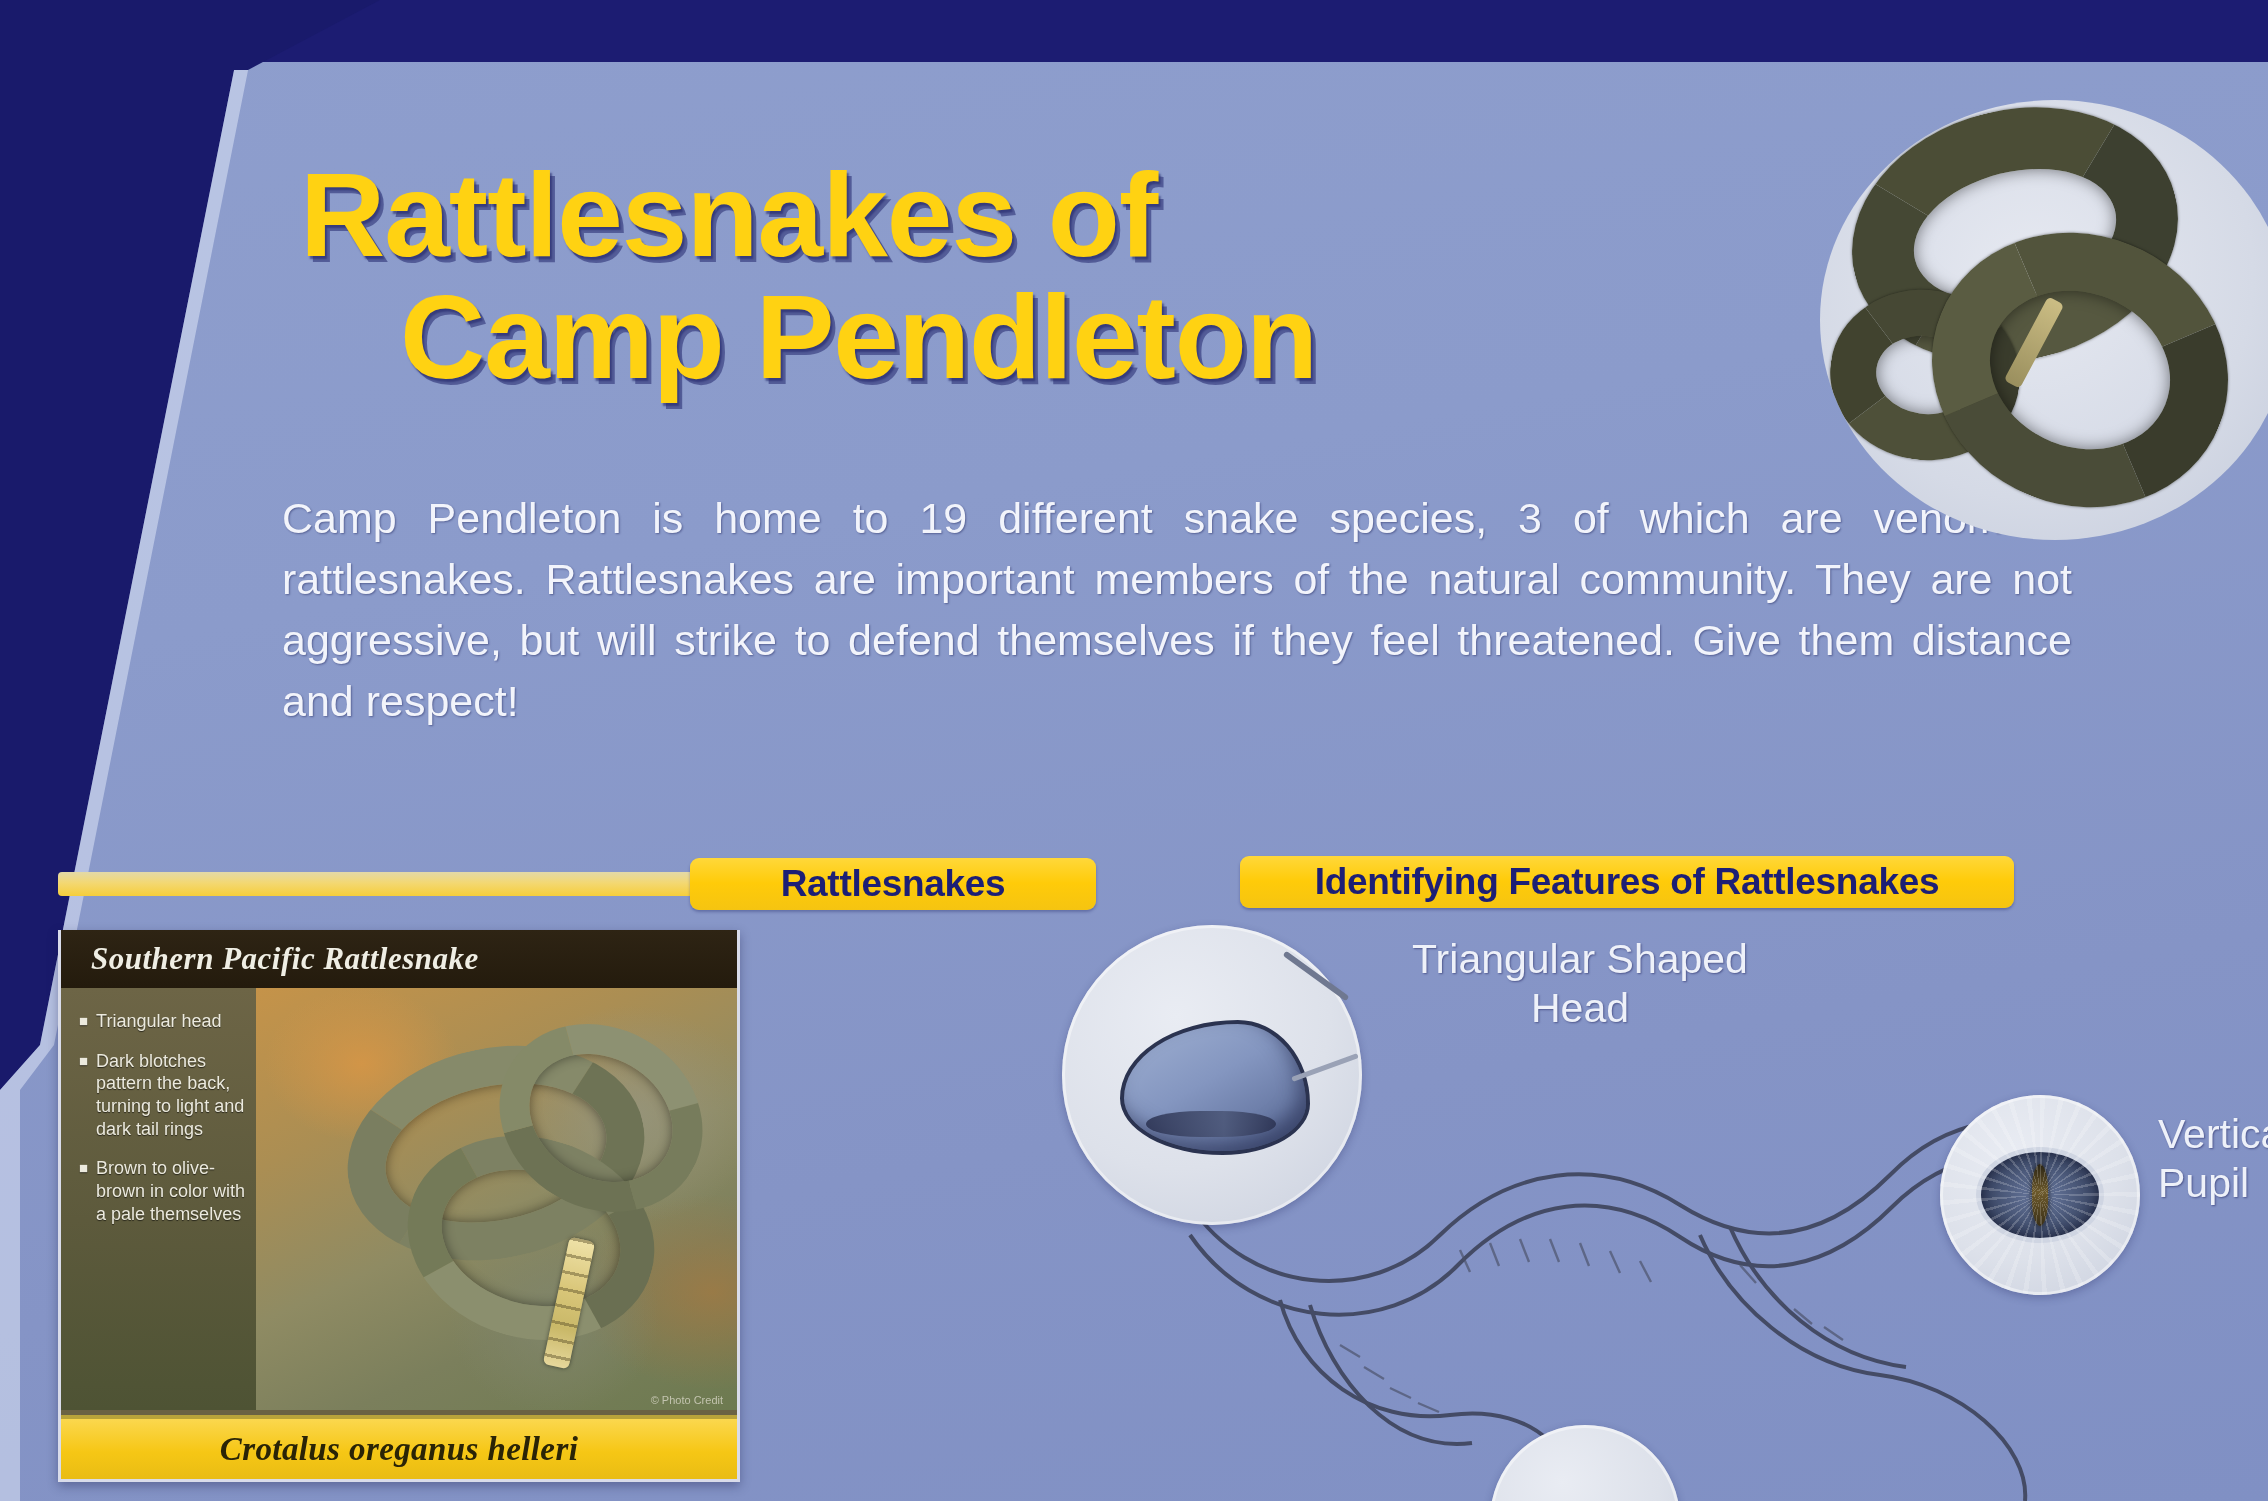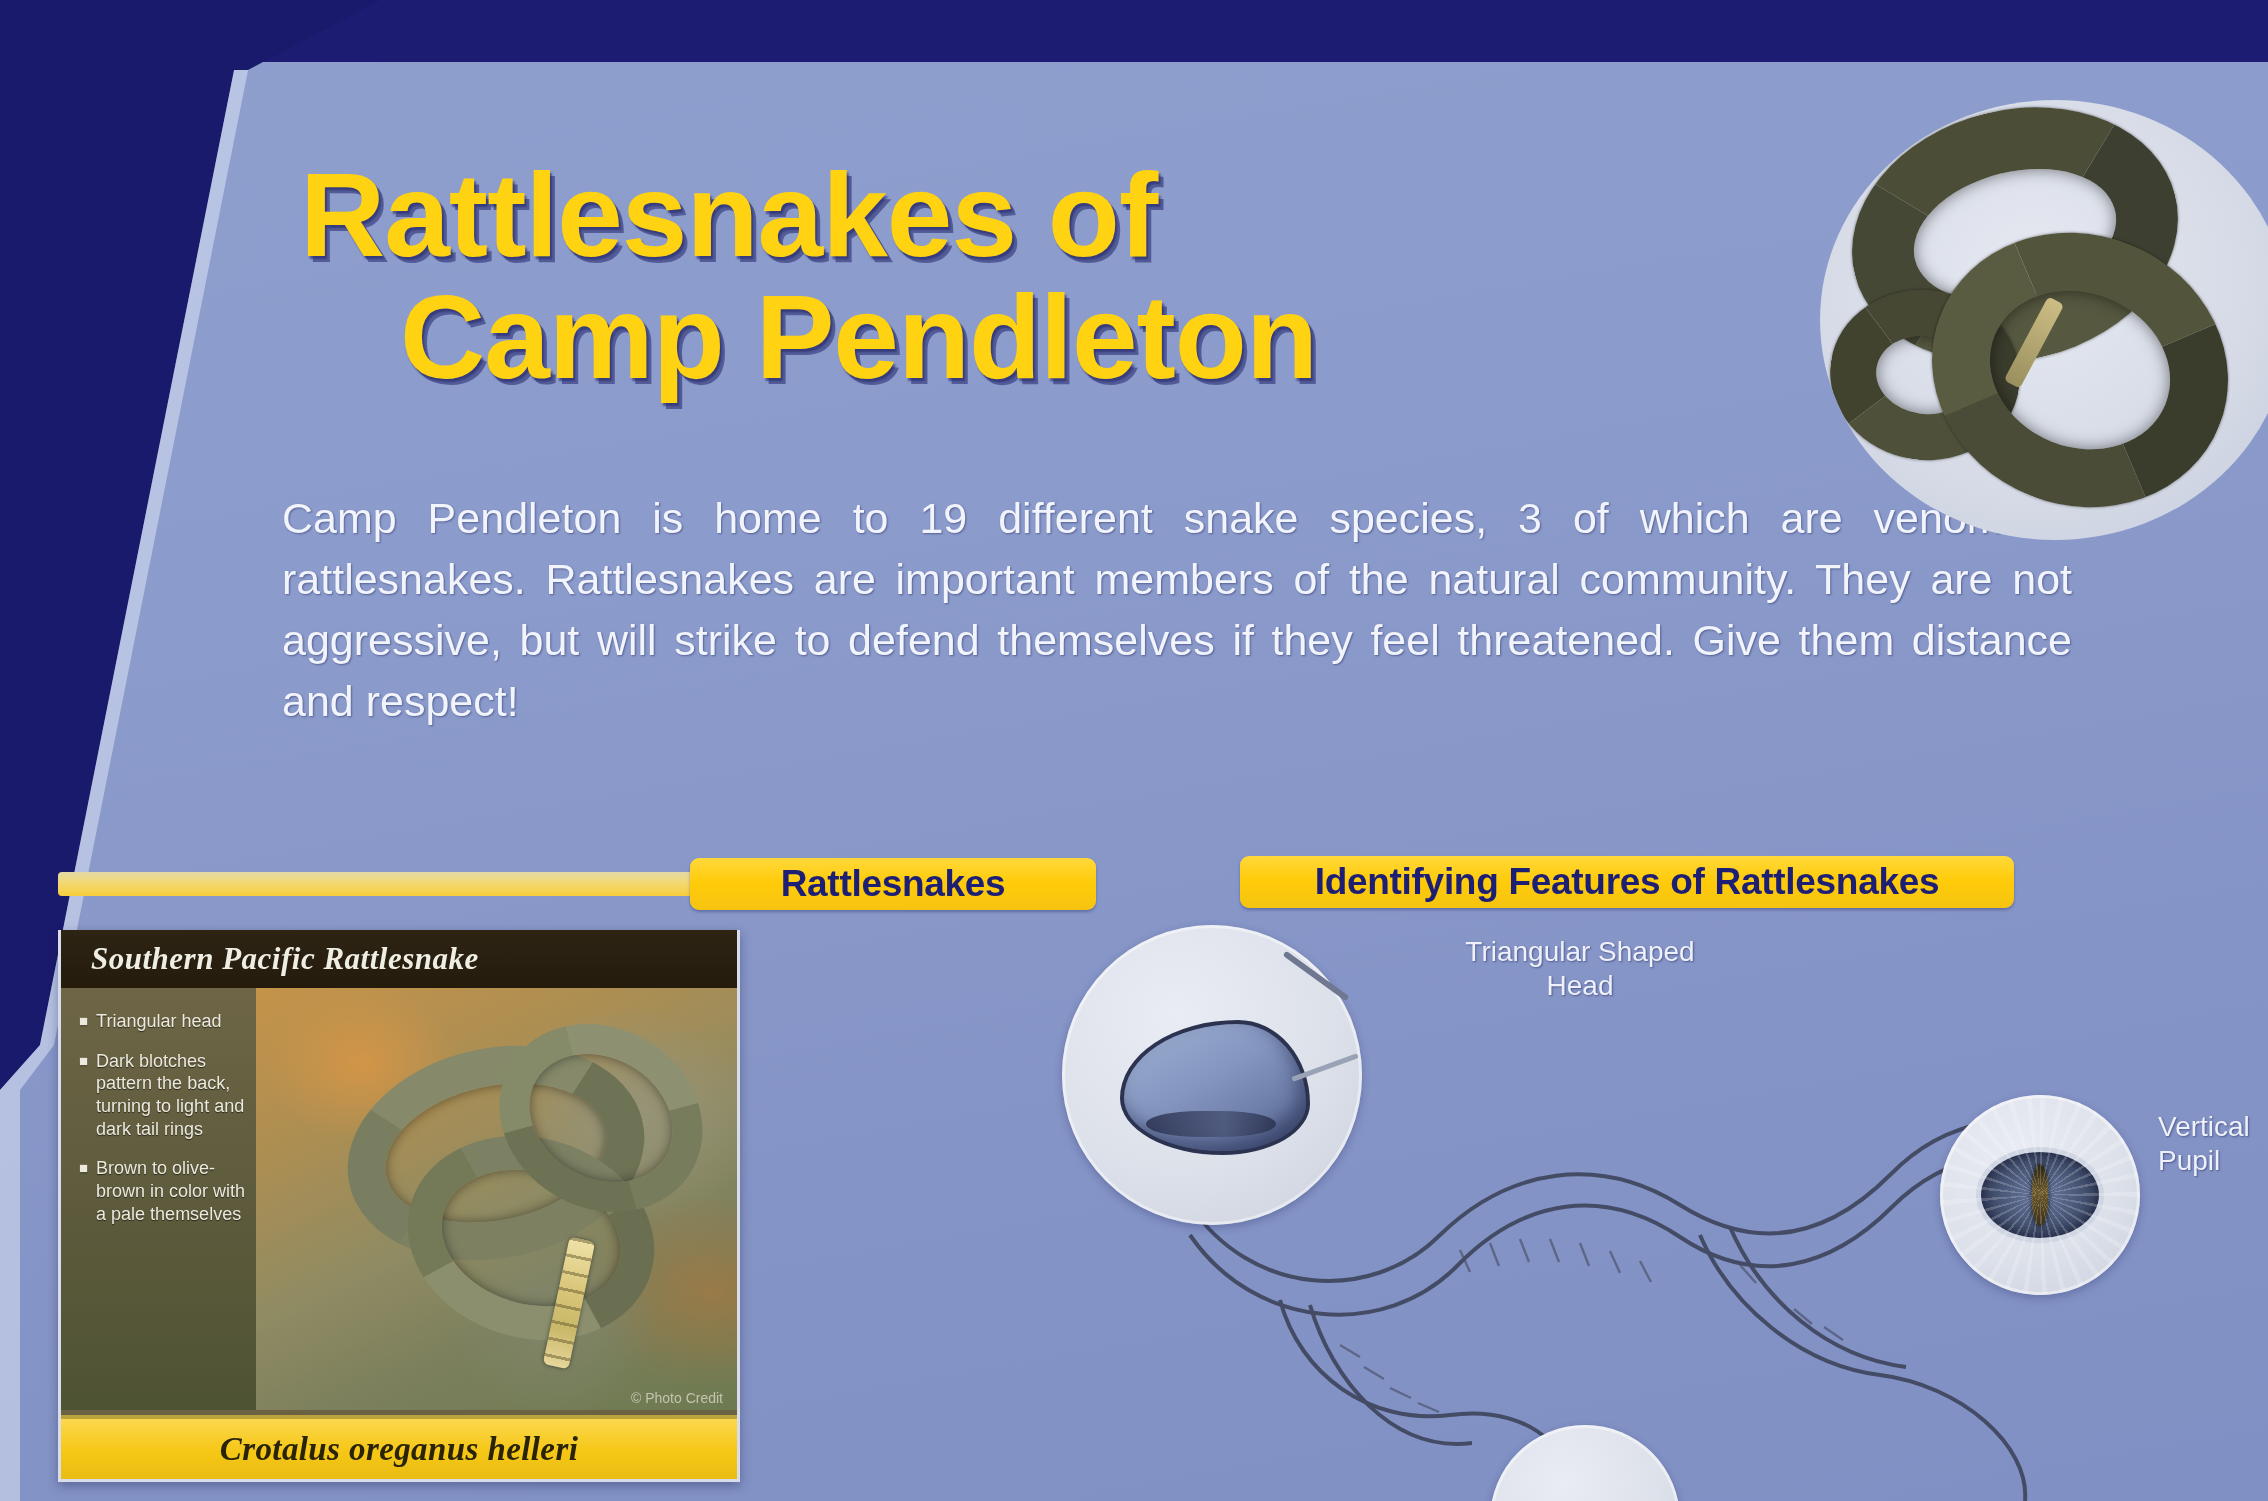--- a/index.html
+++ b/index.html
@@ -116,21 +116,21 @@
     background:linear-gradient(180deg,#efe2a8,#d9c679 40%,#c9b868 70%,#e6d79b);
     transform:rotate(12deg); border-radius:6px;
     box-shadow:0 0 4px rgba(0,0,0,.5);
   }
   .rattle::after{
     content:""; position:absolute; inset:0;
     background:repeating-linear-gradient(180deg, rgba(90,78,40,.45) 0 3px, rgba(0,0,0,0) 3px 17px);
     border-radius:6px;
   }
   .card-credit{
-    position:absolute; right:14px; bottom:4px; color:#d8d6c6; font-size:14px; opacity:.8;
+    position:absolute; right:14px; bottom:4px; color:#d8d6c6; font-size:11px; opacity:.8;
   }
   .card-foot{
     position:absolute; left:0; bottom:0; width:100%; height:60px;
     background:linear-gradient(180deg,#fbd74e 0%,#f6c715 55%,#e9bc14 100%);
     display:flex; align-items:center; justify-content:center;
     color:#2a2406; font-style:italic; font-weight:bold; font-size:33px;
     font-family:"Liberation Serif", serif; letter-spacing:.4px;
   }
   .card-foot-rule{
     position:absolute; left:0; bottom:60px; width:100%; height:4px; background:#b9a33a;
@@ -185,21 +185,21 @@
     position:absolute; inset:0; border-radius:50%;
     background:
       repeating-conic-gradient(from 0deg, rgba(255,255,255,.35) 0 3deg, rgba(0,0,0,0) 3deg 11deg);
     opacity:.55;
   }
 
   
   .snake-line{ position:absolute; inset:0; pointer-events:none; }
 
   .dlabel{
-    position:absolute; color:#eef1f9; font-size:28px; line-height:1.2;
+    position:absolute; color:#eef1f9; font-size:41px; line-height:1.2;
     text-shadow:1px 1px 2px rgba(25,28,85,.5);
   }
   #label-head{ left:330px; top:30px; width:420px; text-align:center; }
   #label-pupil{ left:1118px; top:205px; width:210px; }
 
   
   .hero-circle{
     position:absolute; left:1820px; top:100px; width:470px; height:440px;
     border-radius:50%;
     background:radial-gradient(circle at 45% 40%, #e6e9f1 0%, #d5dae6 60%, #c3cada 100%);

